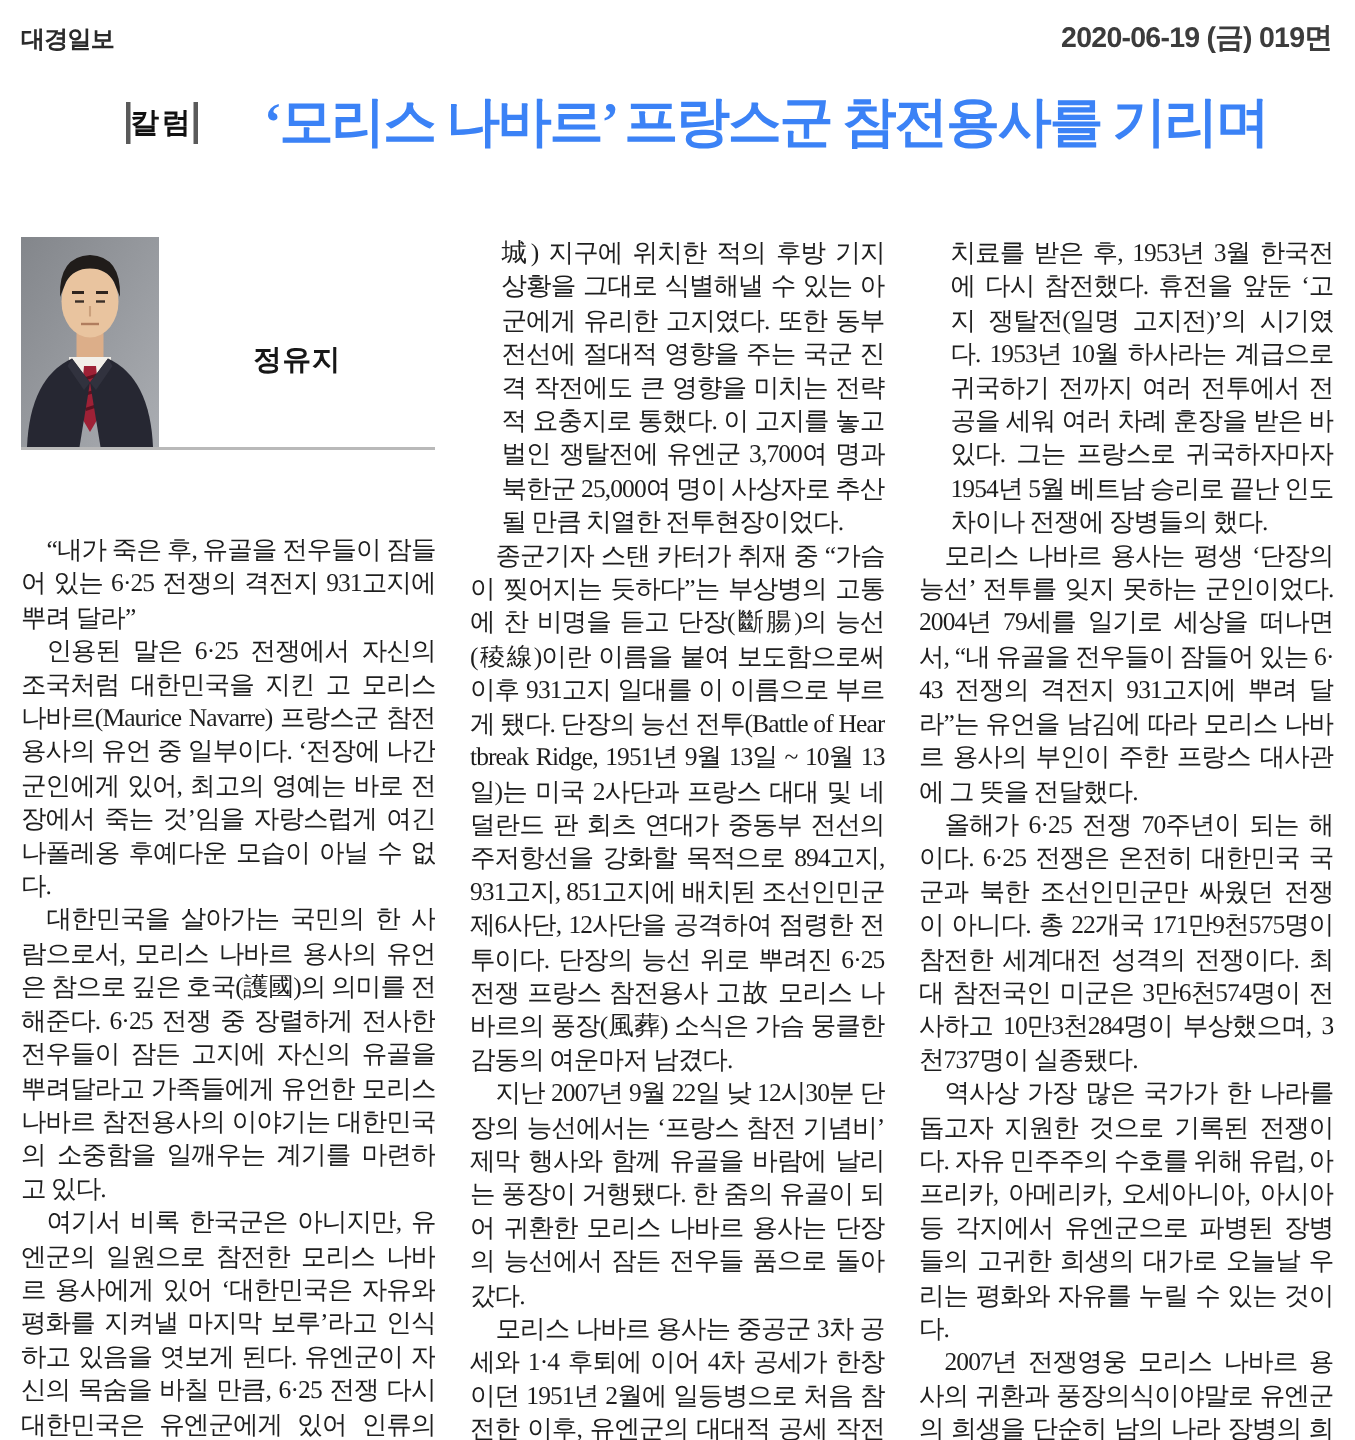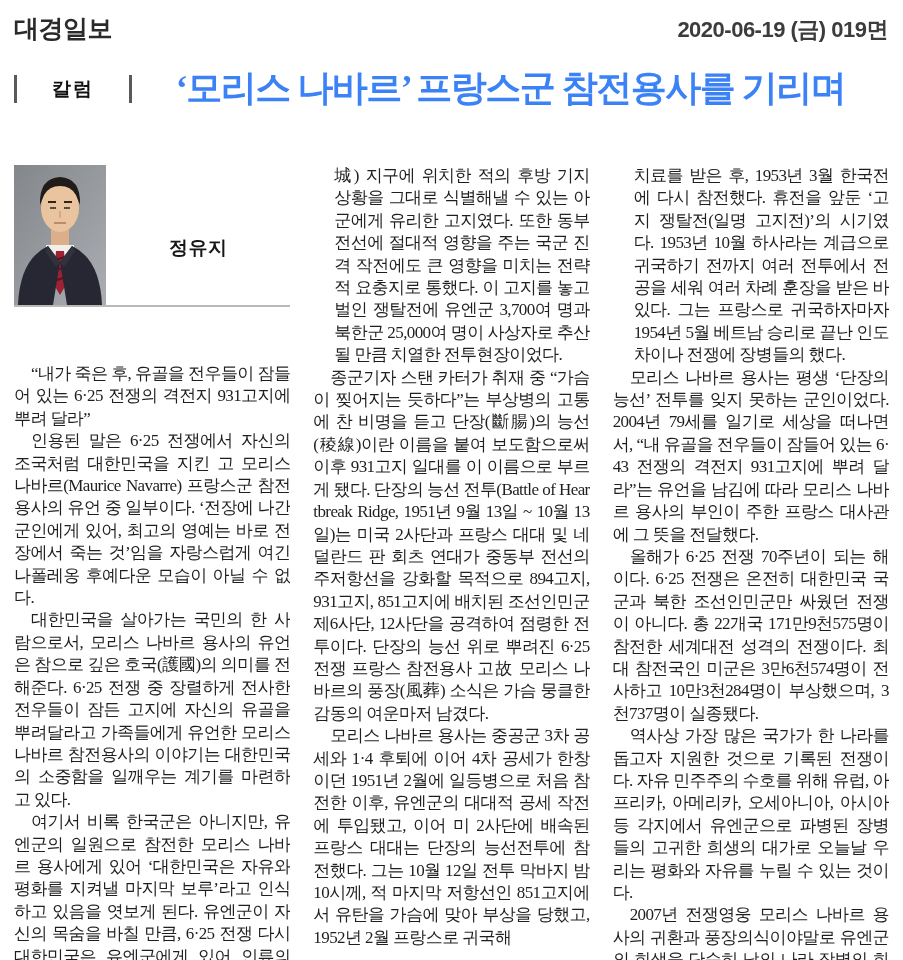--- a/index.html
+++ b/index.html
@@ -11,28 +11,28 @@
   }
   .page{position:relative;width:903px;height:960px;background:#ffffff;overflow:hidden;}
 
   
   .masthead{
     display:flex;justify-content:space-between;align-items:baseline;
     padding:12px 15px 0 14px;
     font-family:"Liberation Sans","DejaVu Sans",sans-serif;
     font-weight:700;
   }
-  .paper-name{font-size:25px;color:#2a2a2a;letter-spacing:-0.5px;}
-  .date-page{font-size:22px;color:#3c3c3c;letter-spacing:-0.5px;}
+  .paper-name{font-size:16px;color:#2a2a2a;letter-spacing:-0.5px;}
+  .date-page{font-size:19px;color:#3c3c3c;letter-spacing:-0.5px;}
 
   
   .title-row{display:flex;align-items:center;padding:19px 14px 0 14px;}
   .kicker{
     width:118px;min-width:118px;
-    display:flex;align-items:center;justify-content:space-between;
+    display:flex;align-items:center;justify-content:flex-end;
   }
   .kbar{width:3px;height:28px;background:#5a5a5a;}
   .kicker-label{
     font-family:"Liberation Sans","DejaVu Sans",sans-serif;
     font-weight:700;font-size:19px;letter-spacing:2px;color:#111;
   }
   .headline{
     flex:1;margin:0;text-align:center;
     font-size:36px;font-weight:700;letter-spacing:-1.5px;
     color:#3b82f6;white-space:nowrap;
@@ -134,20 +134,21 @@
         <p>인용된 말은 6·25 전쟁에서 자신의 조국처럼 대한민국을 지킨 고 모리스 나바르(Maurice Navarre) 프랑스군 참전용사의 유언 중 일부이다. ‘전장에 나간 군인에게 있어, 최고의 영예는 바로 전장에서 죽는 것’임을 자랑스럽게 여긴 나폴레옹 후예다운 모습이 아닐 수 없다.</p>
         <p>대한민국을 살아가는 국민의 한 사람으로서, 모리스 나바르 용사의 유언은 참으로 깊은 호국(護國)의 의미를 전해준다. 6·25 전쟁 중 장렬하게 전사한 전우들이 잠든 고지에 자신의 유골을 뿌려달라고 가족들에게 유언한 모리스 나바르 참전용사의 이야기는 대한민국의 소중함을 일깨우는 계기를 마련하고 있다.</p>
         <p>여기서 비록 한국군은 아니지만, 유엔군의 일원으로 참전한 모리스 나바르 용사에게 있어 ‘대한민국은 자유와 평화를 지켜낼 마지막 보루’라고 인식하고 있음을 엿보게 된다. 유엔군이 자신의 목숨을 바칠 만큼, 6·25 전쟁 다시 대한민국은 유엔군에게 있어 인류의 자유와 평화의 상징이었고 반드시 지켜야 할 소중한 조국이었던 셈이다.</p>
 
       </div>
     </div>
 
     <div class="col">
       <p class="cont">城) 지구에 위치한 적의 후방 기지 상황을 그대로 식별해낼 수 있는 아군에게 유리한 고지였다. 또한 동부전선에 절대적 영향을 주는 국군 진격 작전에도 큰 영향을 미치는 전략적 요충지로 통했다. 이 고지를 놓고 벌인 쟁탈전에 유엔군 3,700여 명과 북한군 25,000여 명이 사상자로 추산될 만큼 치열한 전투현장이었다.</p>
       <p>종군기자 스탠 카터가 취재 중 “가슴이 찢어지는 듯하다”는 부상병의 고통에 찬 비명을 듣고 단장(斷腸)의 능선(稜線)이란 이름을 붙여 보도함으로써 이후 931고지 일대를 이 이름으로 부르게 됐다. 단장의 능선 전투(Battle of Heartbreak Ridge, 1951년 9월 13일 ~ 10월 13일)는 미국 2사단과 프랑스 대대 및 네덜란드 판 회츠 연대가 중동부 전선의 주저항선을 강화할 목적으로 894고지, 931고지, 851고지에 배치된 조선인민군 제6사단, 12사단을 공격하여 점령한 전투이다. 단장의 능선 위로 뿌려진 6·25 전쟁 프랑스 참전용사 고故 모리스 나바르의 풍장(風葬) 소식은 가슴 뭉클한 감동의 여운마저 남겼다.</p>
+      <p>지난 2007년 9월 22일 낮 12시30분 단장의 능선에서는 ‘프랑스 참전 기념비’ 제막 행사와 함께 유골을 바람에 날리는 풍장이 거행됐다. 한 줌의 유골이 되어 귀환한 모리스 나바르 용사는 단장의 능선에서 잠든 전우들 품으로 돌아갔다.</p>
       <p>모리스 나바르 용사는 중공군 3차 공세와 1·4 후퇴에 이어 4차 공세가 한창이던 1951년 2월에 일등병으로 처음 참전한 이후, 유엔군의 대대적 공세 작전에 투입됐고, 이어 미 2사단에 배속된 프랑스 대대는 단장의 능선전투에 참전했다. 그는 10월 12일 전투 막바지 밤 10시께, 적 마지막 저항선인 851고지에서 유탄을 가슴에 맞아 부상을 당했고, 1952년 2월 프랑스로 귀국해</p>
     </div>
 
     <div class="col">
       <p class="cont">치료를 받은 후, 1953년 3월 한국전에 다시 참전했다. 휴전을 앞둔 ‘고지 쟁탈전(일명 고지전)’의 시기였다. 1953년 10월 하사라는 계급으로 귀국하기 전까지 여러 전투에서 전공을 세워 여러 차례 훈장을 받은 바 있다. 그는 프랑스로 귀국하자마자 1954년 5월 베트남 승리로 끝난 인도차이나 전쟁에 장병들의 했다.</p>
       <p>모리스 나바르 용사는 평생 ‘단장의 능선’ 전투를 잊지 못하는 군인이었다. 2004년 79세를 일기로 세상을 떠나면서, “내 유골을 전우들이 잠들어 있는 6·43 전쟁의 격전지 931고지에 뿌려 달라”는 유언을 남김에 따라 모리스 나바르 용사의 부인이 주한 프랑스 대사관에 그 뜻을 전달했다.</p>
       <p>올해가 6·25 전쟁 70주년이 되는 해이다. 6·25 전쟁은 온전히 대한민국 국군과 북한 조선인민군만 싸웠던 전쟁이 아니다. 총 22개국 171만9천575명이 참전한 세계대전 성격의 전쟁이다. 최대 참전국인 미군은 3만6천574명이 전사하고 10만3천284명이 부상했으며, 3천737명이 실종됐다.</p>
       <p>역사상 가장 많은 국가가 한 나라를 돕고자 지원한 것으로 기록된 전쟁이다. 자유 민주주의 수호를 위해 유럽, 아프리카, 아메리카, 오세아니아, 아시아 등 각지에서 유엔군으로 파병된 장병들의 고귀한 희생의 대가로 오늘날 우리는 평화와 자유를 누릴 수 있는 것이다.</p>
       <p>2007년 전쟁영웅 모리스 나바르 용사의 귀환과 풍장의식이야말로 유엔군의 희생을 단순히 남의 나라 장병의 희생이 아닌, 유엔군 용사의 조국으로서 대한민국 수호를 위한 희생이었음을 상기하게 만든다.</p>
 

